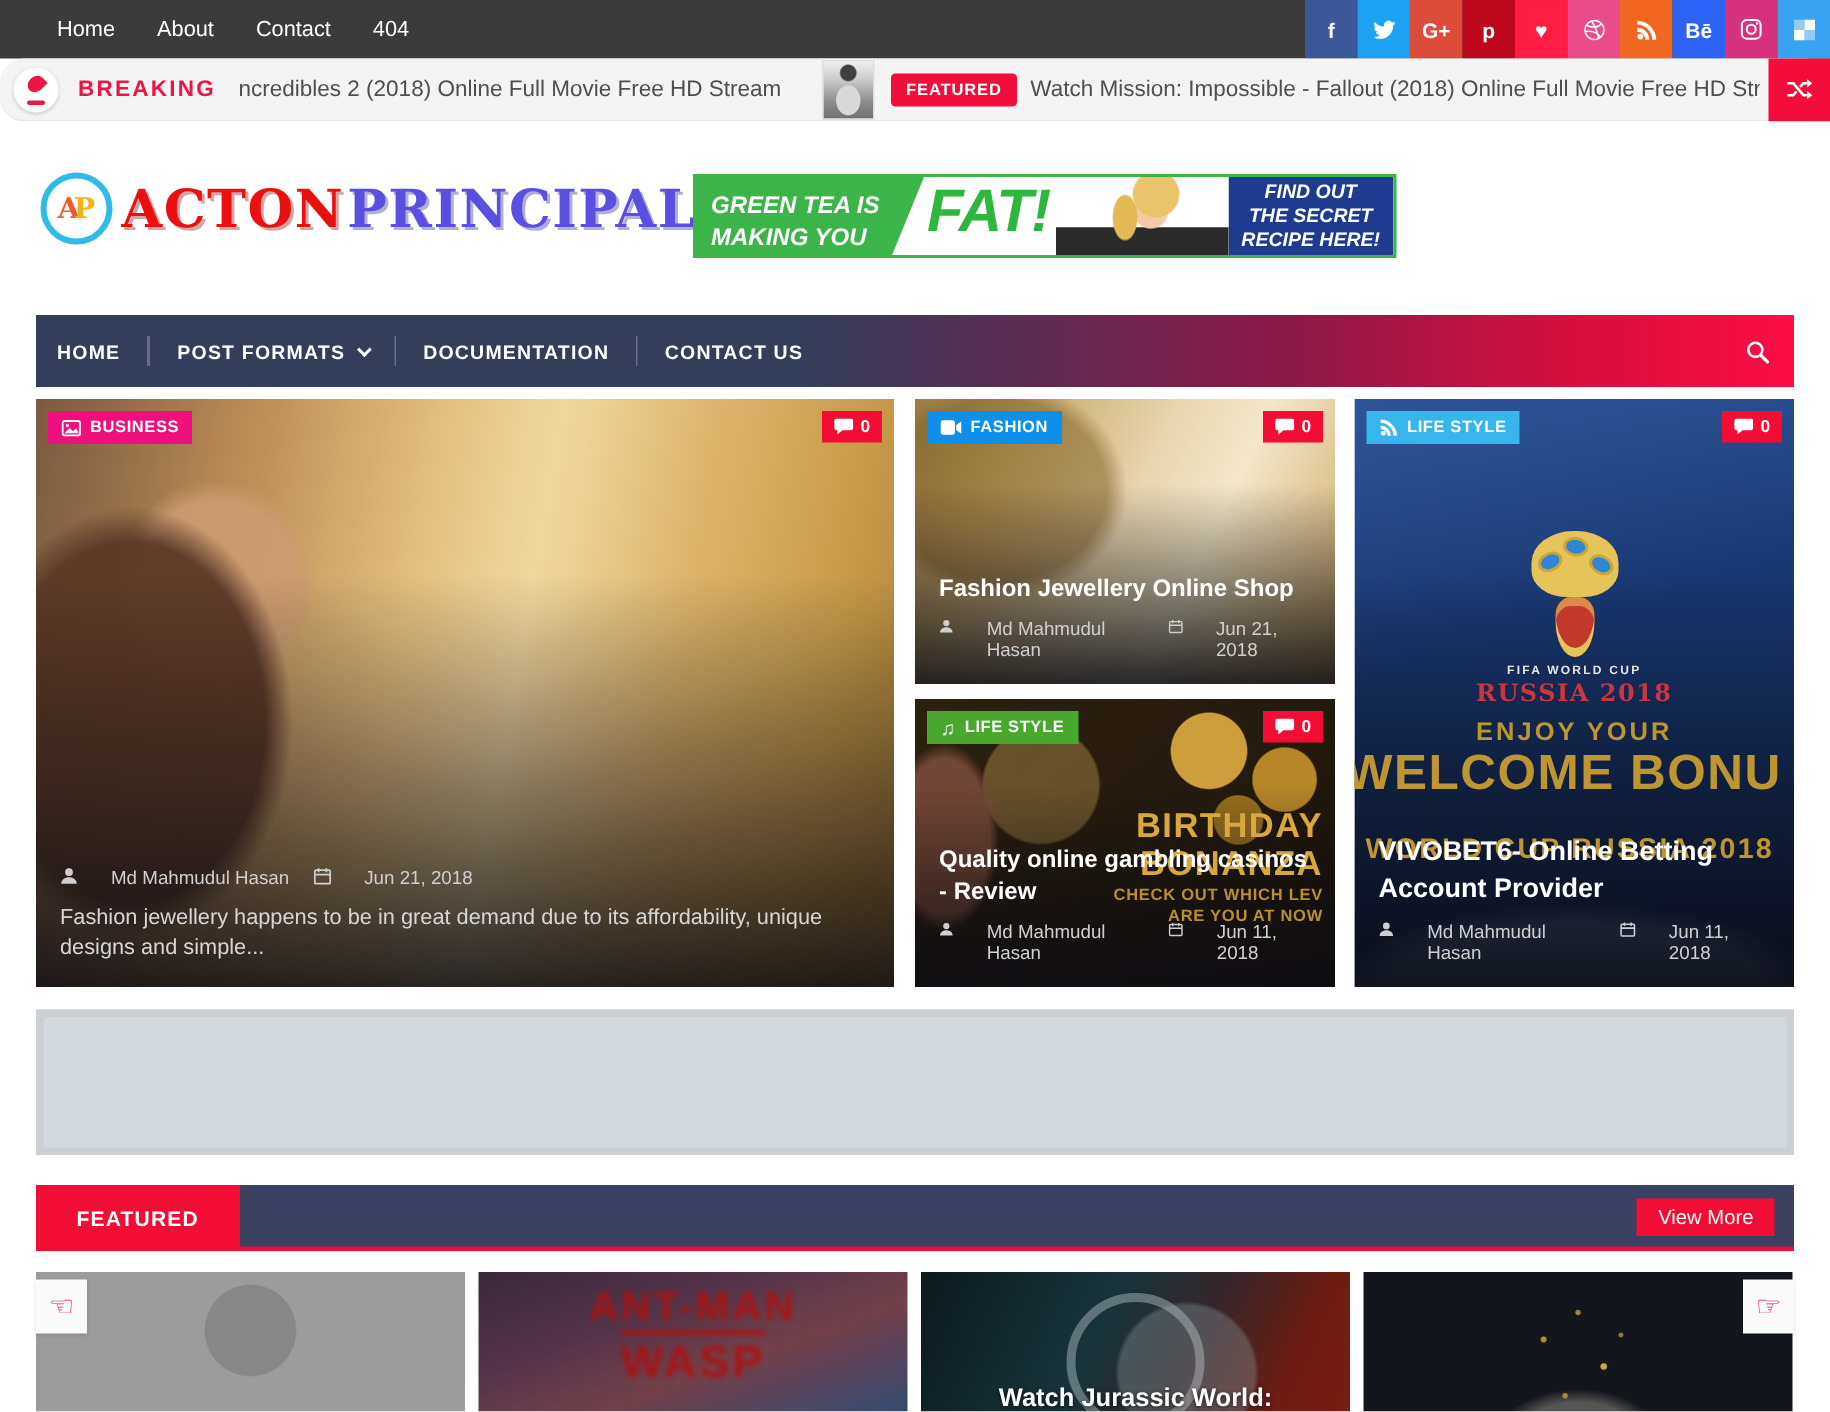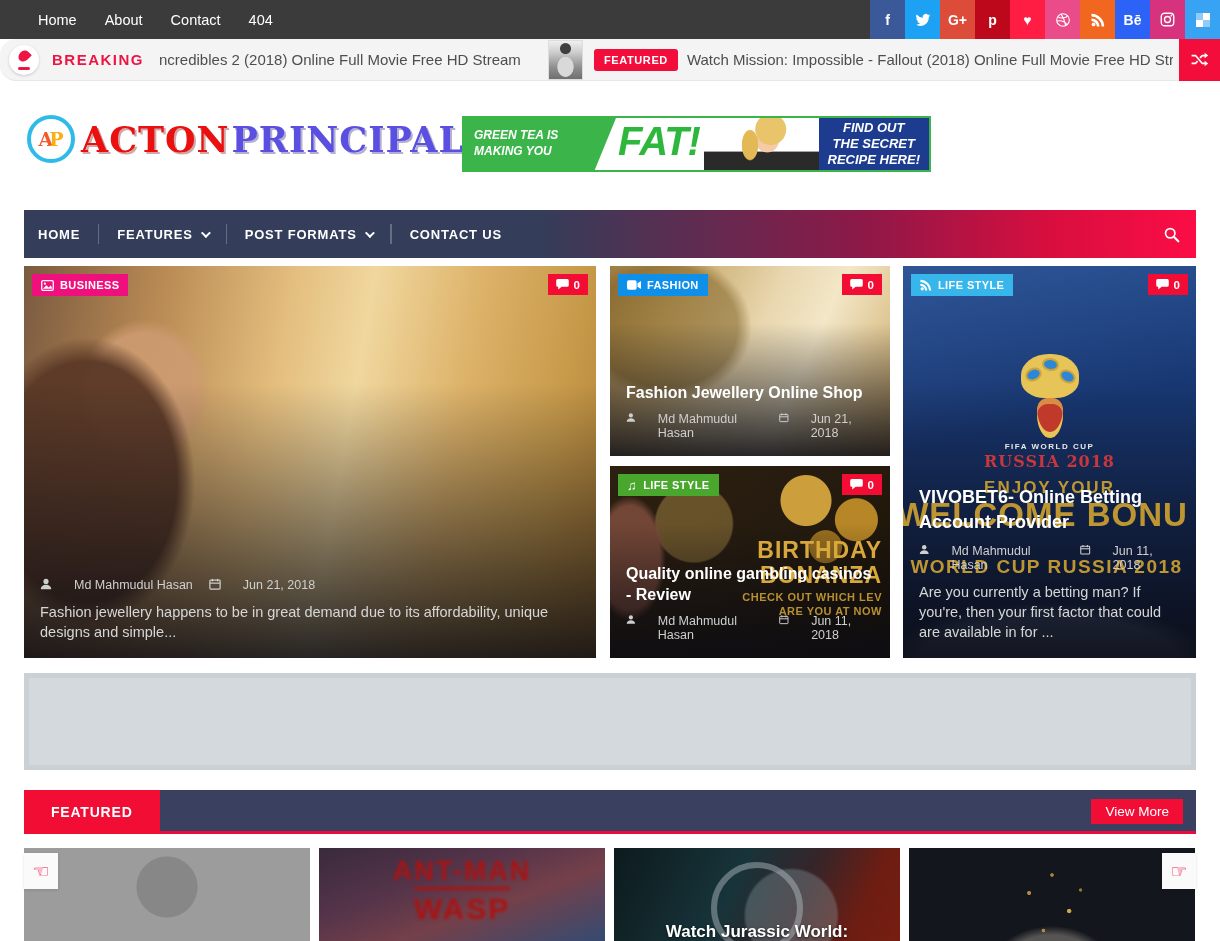--- a/index.html
+++ b/index.html
@@ -32,21 +32,21 @@
   .branding { position:absolute; top:81px; left:0; width:100%; height:128px; background:#fff; }
   .logo { position:absolute; left:27px; top:34px; display:flex; align-items:center; gap:6px; cursor:pointer; }
   .logo-circle { width:48px; height:48px; border-radius:50%; border:4px solid #2fbbe8; background:#fff; display:flex; align-items:center; justify-content:center; font-family:"DejaVu Serif", serif; font-weight:bold; font-size:19px; }
   .mono-a { color:#f1592a; }
   .mono-p { color:#f9b014; margin-left:-4px; }
   .logo-word { font-family:"DejaVu Serif", serif; font-weight:bold; font-size:35px; letter-spacing:1px; }
   .word1 { color:#ea1010; text-shadow:2px 2px 0 rgba(120,0,0,.35); }
   .word2 { color:#5a4fe0; text-shadow:2px 2px 0 rgba(35,25,130,.35); margin-left:2px; }
 
   .ad-banner { position:absolute; left:462px; top:35px; width:469px; height:56px; border:2px solid #3bb54a; background:#fff; display:flex; align-items:stretch; overflow:hidden; cursor:pointer; }
-  .ad-green { background:#3bb54a; color:#fff; font-style:italic; font-weight:bold; font-size:12px; line-height:1.3; padding:10px 18px 0 10px; clip-path:polygon(0 0,100% 0,86% 100%,0 100%); width:152px; flex:0 0 auto; }
+  .ad-green { background:#3bb54a; color:#fff; font-style:italic; font-weight:bold; font-size:16px; line-height:1.3; padding:10px 18px 0 10px; clip-path:polygon(0 0,100% 0,86% 100%,0 100%); width:152px; flex:0 0 auto; }
   .ad-fat { color:#2db83d; font-weight:bold; font-style:italic; font-size:40px; letter-spacing:-1px; padding:1px 4px 0 2px; flex:0 0 auto; }
   .ad-woman { flex:1 1 auto; position:relative;
     background: radial-gradient(circle at 58% 22%, #e9c46a 0 15px, transparent 16px),
                 radial-gradient(ellipse 13px 24px at 40% 52%, #e2b955 0 60%, transparent 66%),
                 radial-gradient(circle at 55% 44%, #f4cba6 0 11px, transparent 12px),
                 radial-gradient(circle at 55% 52%, #7a3030 0 3.5px, transparent 4.5px),
                 linear-gradient(180deg, transparent 64%, #2a2a2a 65%),
                 #fff; }
   .ad-cta { background:#1d3c8f; color:#fff; font-weight:bold; font-style:italic; font-size:13px; line-height:1.25; display:flex; flex-direction:column; justify-content:center; text-align:center; padding:0 9px; flex:0 0 auto; }
 
@@ -253,30 +253,29 @@
           <span>RECIPE HERE!</span>
         </span>
     </a>
   </div>
 
   <nav class="mainnav">
     <span class="nav-item">
         <span>HOME</span>
       </span>
     <span class="navsep"></span>
-    <span class="nav-item">
-        <span>FEATURES</span>
-        <span class="chev"></span>
-      </span>
     <span class="navsep"></span>
     <span class="nav-item">
         <span>POST FORMATS</span>
         <span class="chev"></span>
       </span>
     <span class="navsep"></span>
+    <span class="nav-item">
+        <span>DOCUMENTATION</span>
+      </span>
     <span class="navsep"></span>
     <span class="nav-item">
         <span>CONTACT US</span>
       </span>
     <span class="nav-search">
       <svg viewBox="0 0 20 20" width="17" height="17">
           <circle cx="8.5" cy="8.5" r="5.5" fill="none" stroke="#fff" stroke-width="2"></circle>
           <line x1="13" y1="13" x2="18" y2="18" stroke="#fff" stroke-width="2.6" stroke-linecap="round"></line>
         </svg>
     </span>
@@ -446,21 +445,20 @@
         <span class="m-item">
           <svg viewBox="0 0 14 14" width="11" height="11" fill="none" stroke="#cfcfcf" stroke-width="1.4">
               <rect x="1" y="2.5" width="12" height="10.5" rx="1"></rect>
               <line x1="1" y1="6" x2="13" y2="6"></line>
               <line x1="4" y1="1" x2="4" y2="4"></line>
               <line x1="10" y1="1" x2="10" y2="4"></line>
             </svg>
           <span>Jun 11, 2018</span>
         </span>
       </div>
-      <p class="excerpt">Are you currently a betting man? If you're, then your first factor that could are available in for ...</p>
     </div>
   </article>
 
   <div class="adbox"></div>
 
   <div class="section-head">
     <span class="featured-label">FEATURED</span>
     <span class="view-more">View More</span>
   </div>
 

